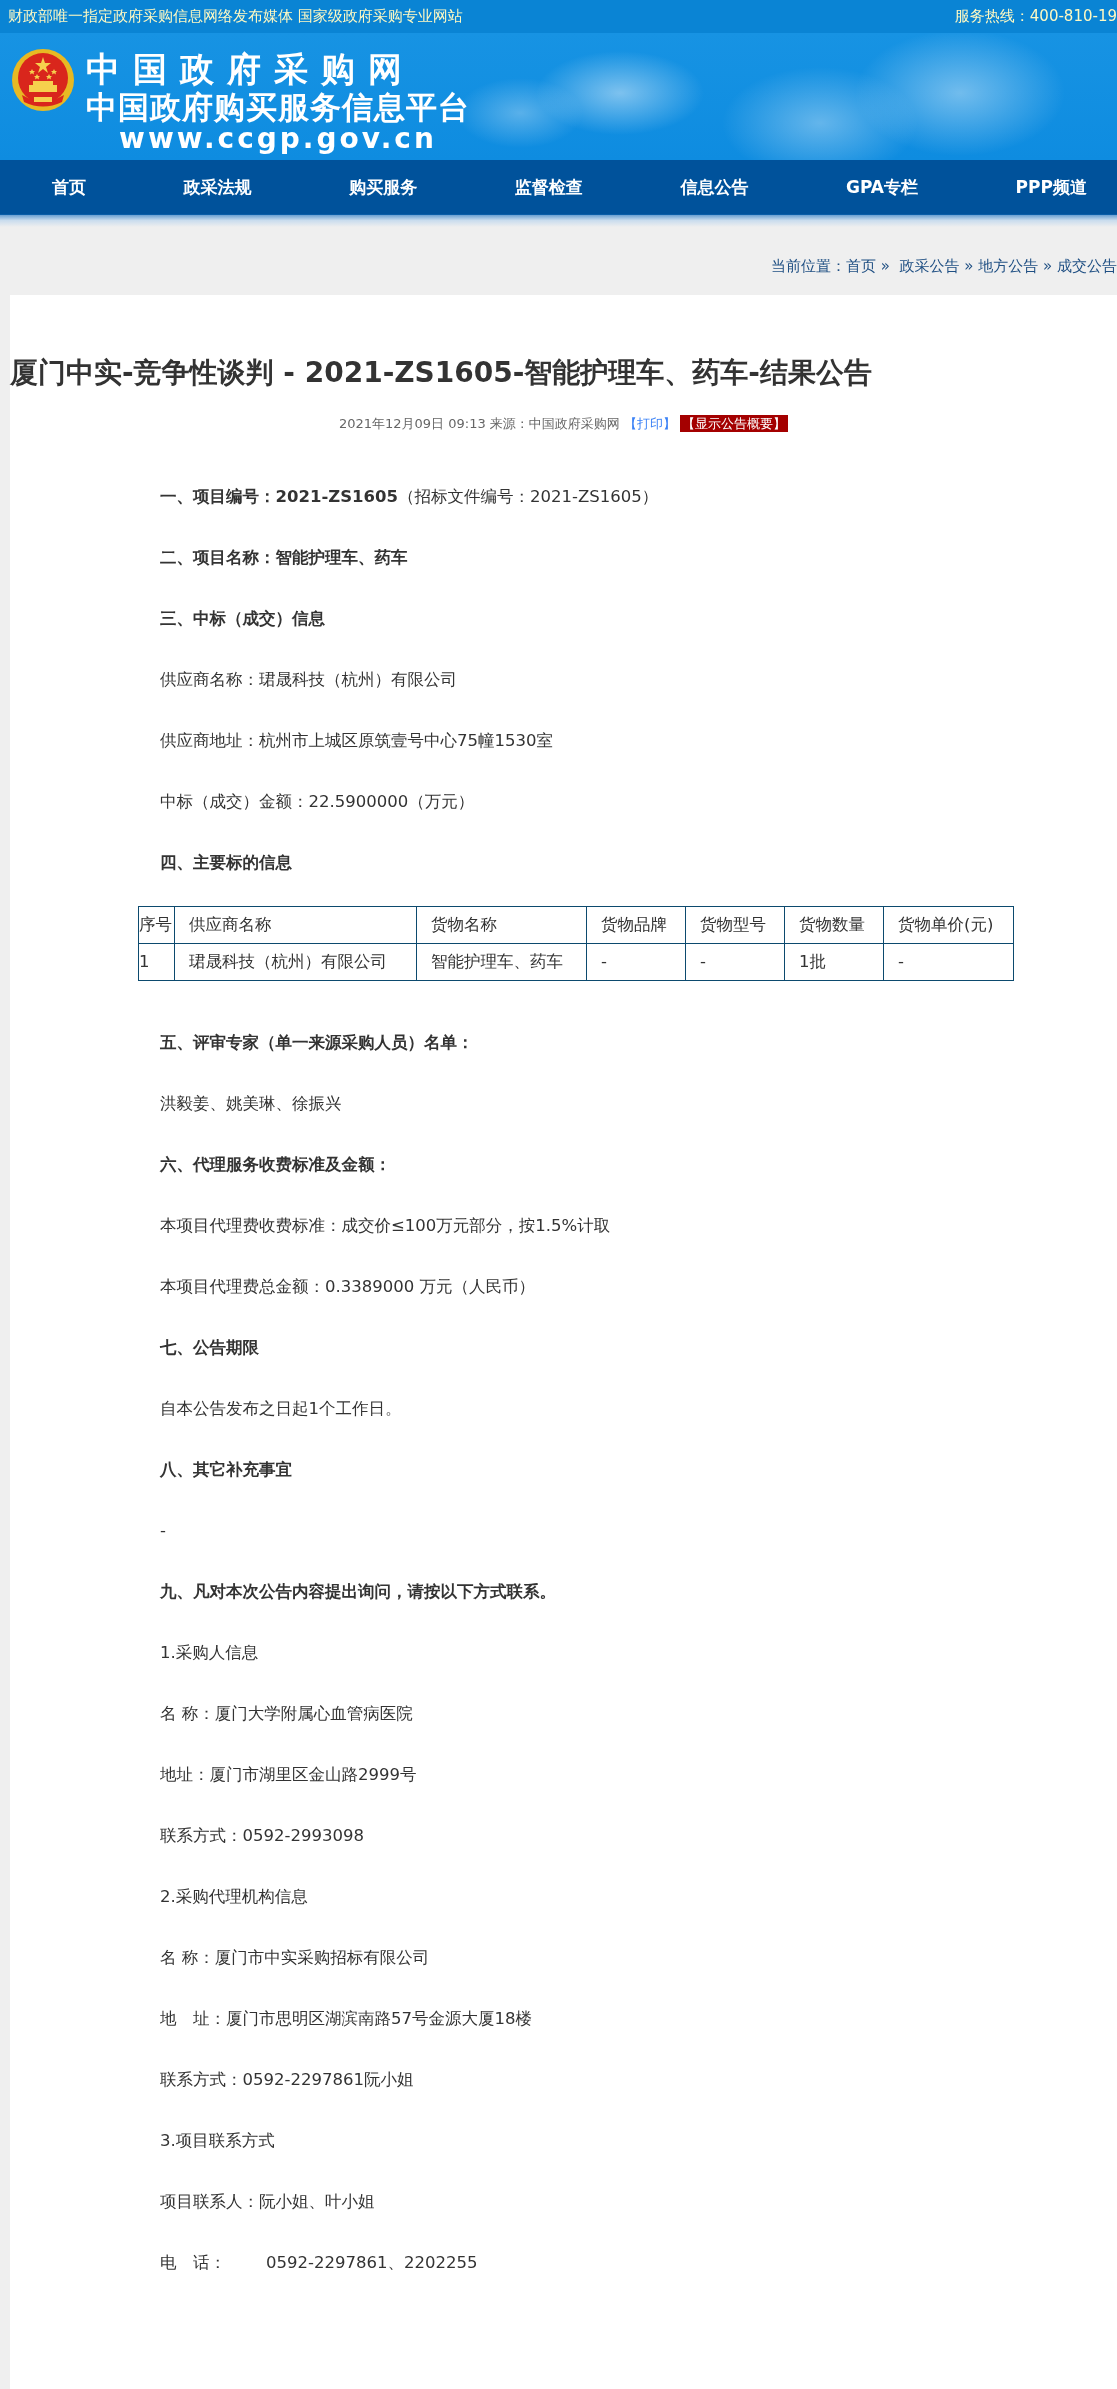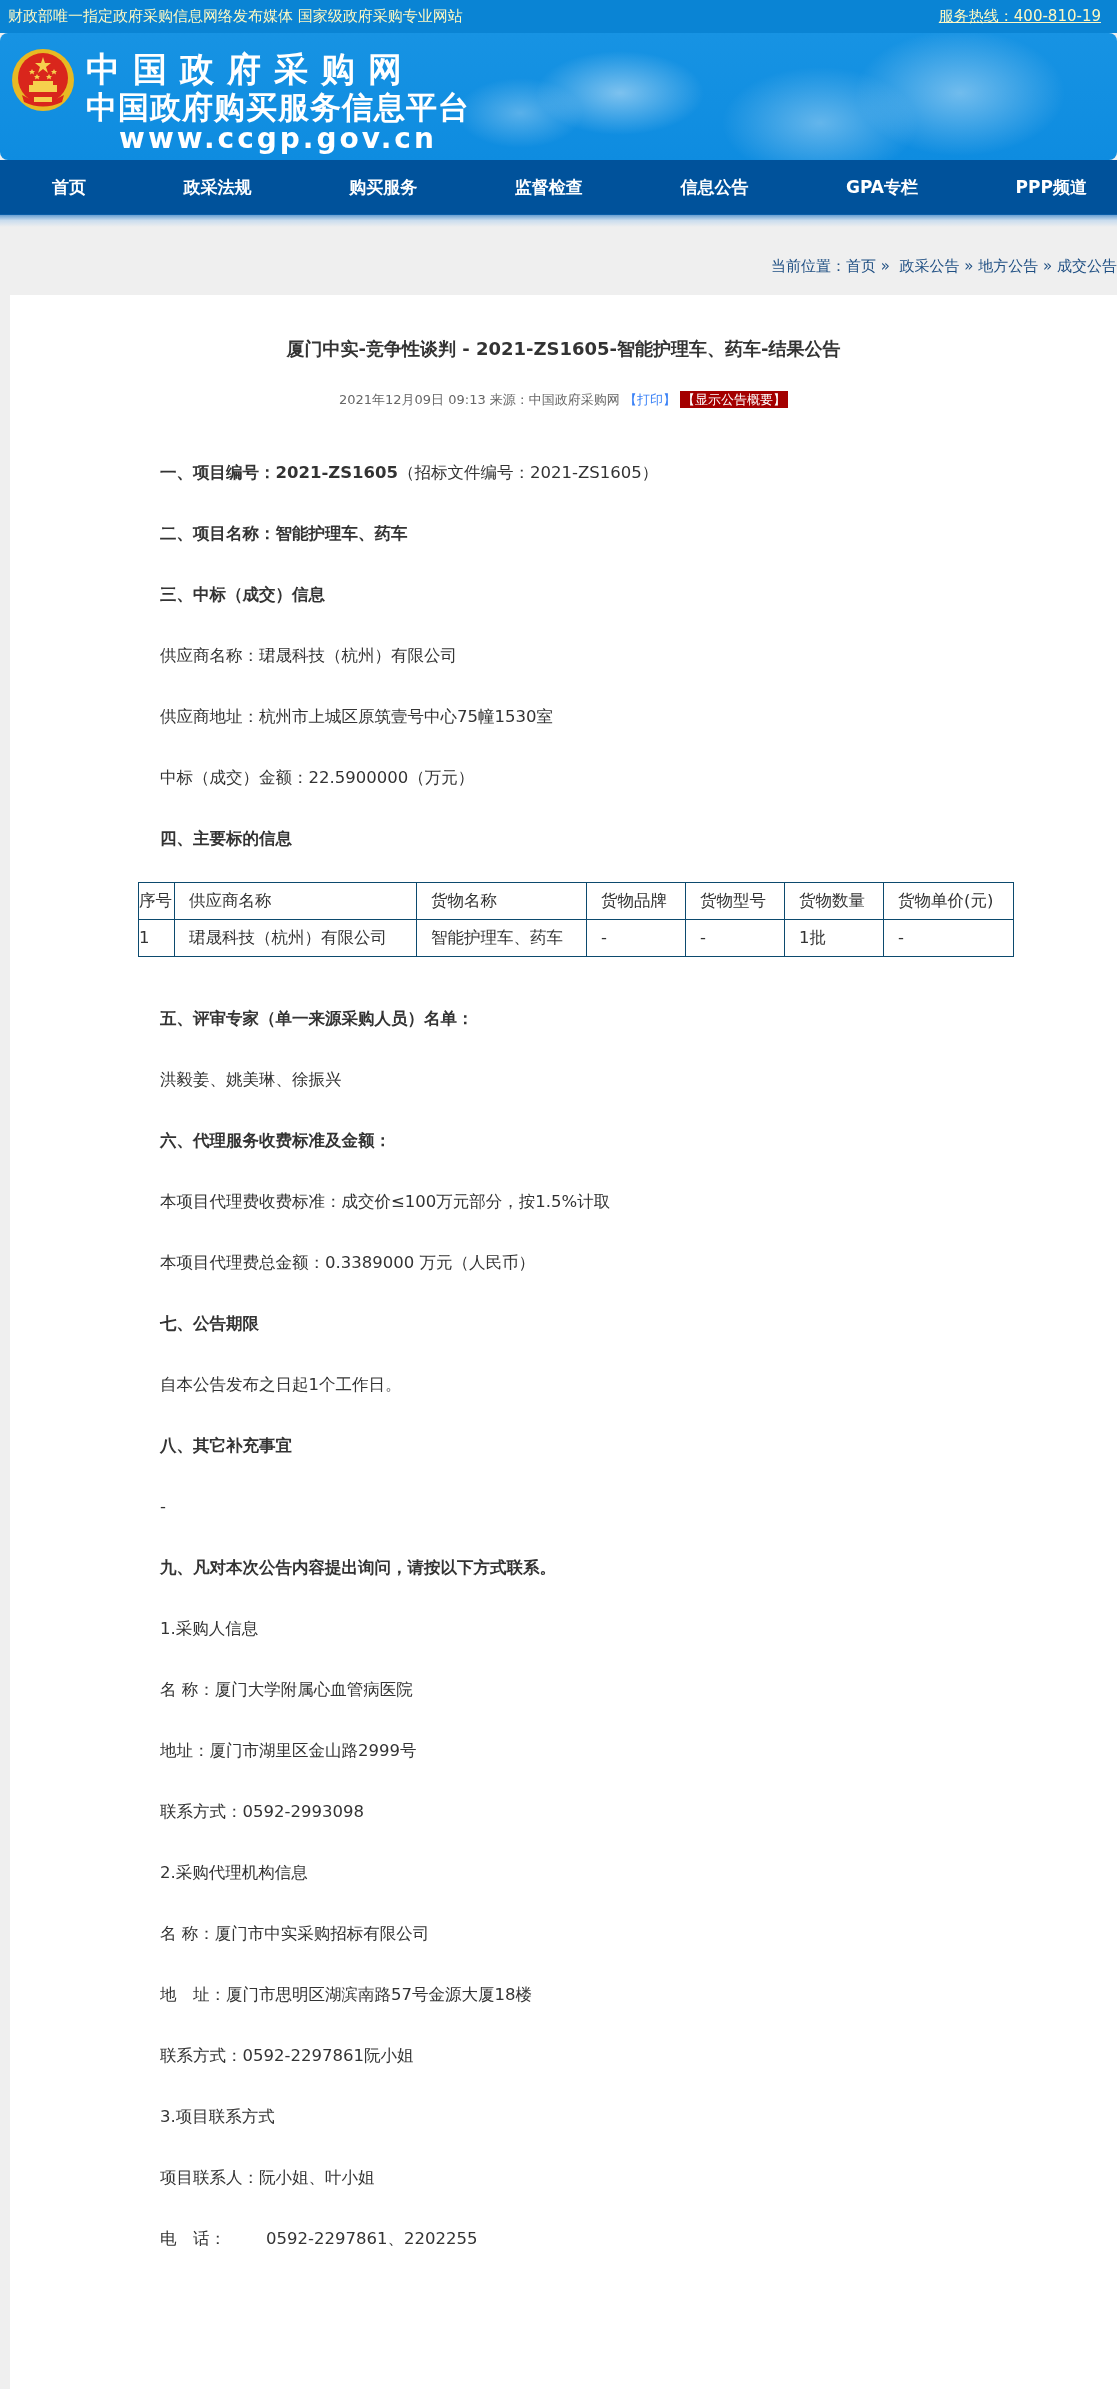--- a/index.html
+++ b/index.html
@@ -1,39 +1,38 @@
 <!DOCTYPE html>
 <html><head>
 <meta charset="utf-8">
 <style>
   * { margin: 0; padding: 0; box-sizing: border-box; }
   html, body { width: 1117px; background: #efefef; font-family: "DejaVu Sans", "Liberation Sans", sans-serif; color: #333; overflow-x: hidden; }
   .topbar { height: 33px; background: #0a84d4; color: #fef9c3; font-size: 15px; display: flex; justify-content: space-between; align-items: center; padding: 0 0 0 8px; white-space: nowrap; overflow: hidden; }
-  .topbar .hotline { padding-right: 16px; text-decoration: underline; }
+  .topbar .hotline { padding-right: 0; }
   .banner { height: 127px; position: relative; overflow: hidden;
     background:
       radial-gradient(ellipse 120px 60px at 620px 60px, rgba(255,255,255,0.45), rgba(255,255,255,0) 70%),
       radial-gradient(ellipse 140px 80px at 820px 90px, rgba(255,255,255,0.35), rgba(255,255,255,0) 70%),
       radial-gradient(ellipse 150px 90px at 960px 60px, rgba(255,255,255,0.40), rgba(255,255,255,0) 70%),
       radial-gradient(ellipse 90px 50px at 520px 80px, rgba(255,255,255,0.30), rgba(255,255,255,0) 70%),
       linear-gradient(180deg, #1793e3 0%, #0e8ce0 100%);
-    border-radius: 8px;
   }
   .emblem { position: absolute; left: 10px; top: 14px; width: 66px; height: 66px; }
   .logo-text { position: absolute; left: 86px; top: 16px; color: #fff; }
   .logo-line1 { font-size: 34px; font-weight: bold; letter-spacing: 13px; line-height: 40px; font-family: "DejaVu Sans", sans-serif; }
   .logo-line2 { font-size: 31px; font-weight: bold; letter-spacing: 1px; line-height: 36px; }
   .logo-url { font-size: 28px; font-weight: bold; letter-spacing: 3px; text-align: center; margin-top: 2px; line-height: 24px; }
   .nav { height: 55px; background: #00529b; display: flex; align-items: center; justify-content: space-between; padding: 0 30px 0 52px; border-bottom: 1px solid #0a5ea8; }
   .nav a { color: #fff; text-decoration: none; font-weight: bold; font-size: 17px; }
   .nav-shadow { height: 12px; background: linear-gradient(180deg, #6aa0d2 0%, #c9dcee 45%, #efefef 100%); }
   .breadcrumb { padding: 30px 0 0 0; font-size: 15px; color: #1f4f83; height: 68px; text-align: right; }
   .breadcrumb a { color: #1f4f83; text-decoration: none; }
   .panel { background: #fff; margin-left: 10px; padding: 0 0 60px 0; min-height: 2111px; }
-  .title { text-align: center; font-size: 18px; font-weight: bold; color: #333; padding-top: 34px; line-height: 40px; }
+  .title { font-size: 28px; font-weight: bold; color: #333; padding-top: 58px; line-height: 40px; }
   .meta { text-align: center; font-size: 13px; color: #666; margin-top: 22px; }
   .meta .summary-btn { background: #a40000; color: #fff; padding: 1px 2px; font-size: 13px; cursor: pointer; }
   .meta .print-link { color: #3b82f6; cursor: pointer; text-align: center; }
   .content { padding: 46px 0 0 128px; width: 1010px; font-size: 16.5px; line-height: 36px; color: #333; }
   .content p { margin-bottom: 25px; min-height: 36px; margin-left: 22px; }
   .content .h { font-weight: bold; }
   .content .hnum { font-weight: bold; }
   table.goods { border-collapse: collapse; width: 876px; margin: 4px 0 44px 0; font-size: 16.5px; }
   table.goods td { border: 1px solid #0c4a6e; vertical-align: top; line-height: 36px; padding: 0; text-indent: 14px; }
   table.goods td.first { text-indent: 0; }

